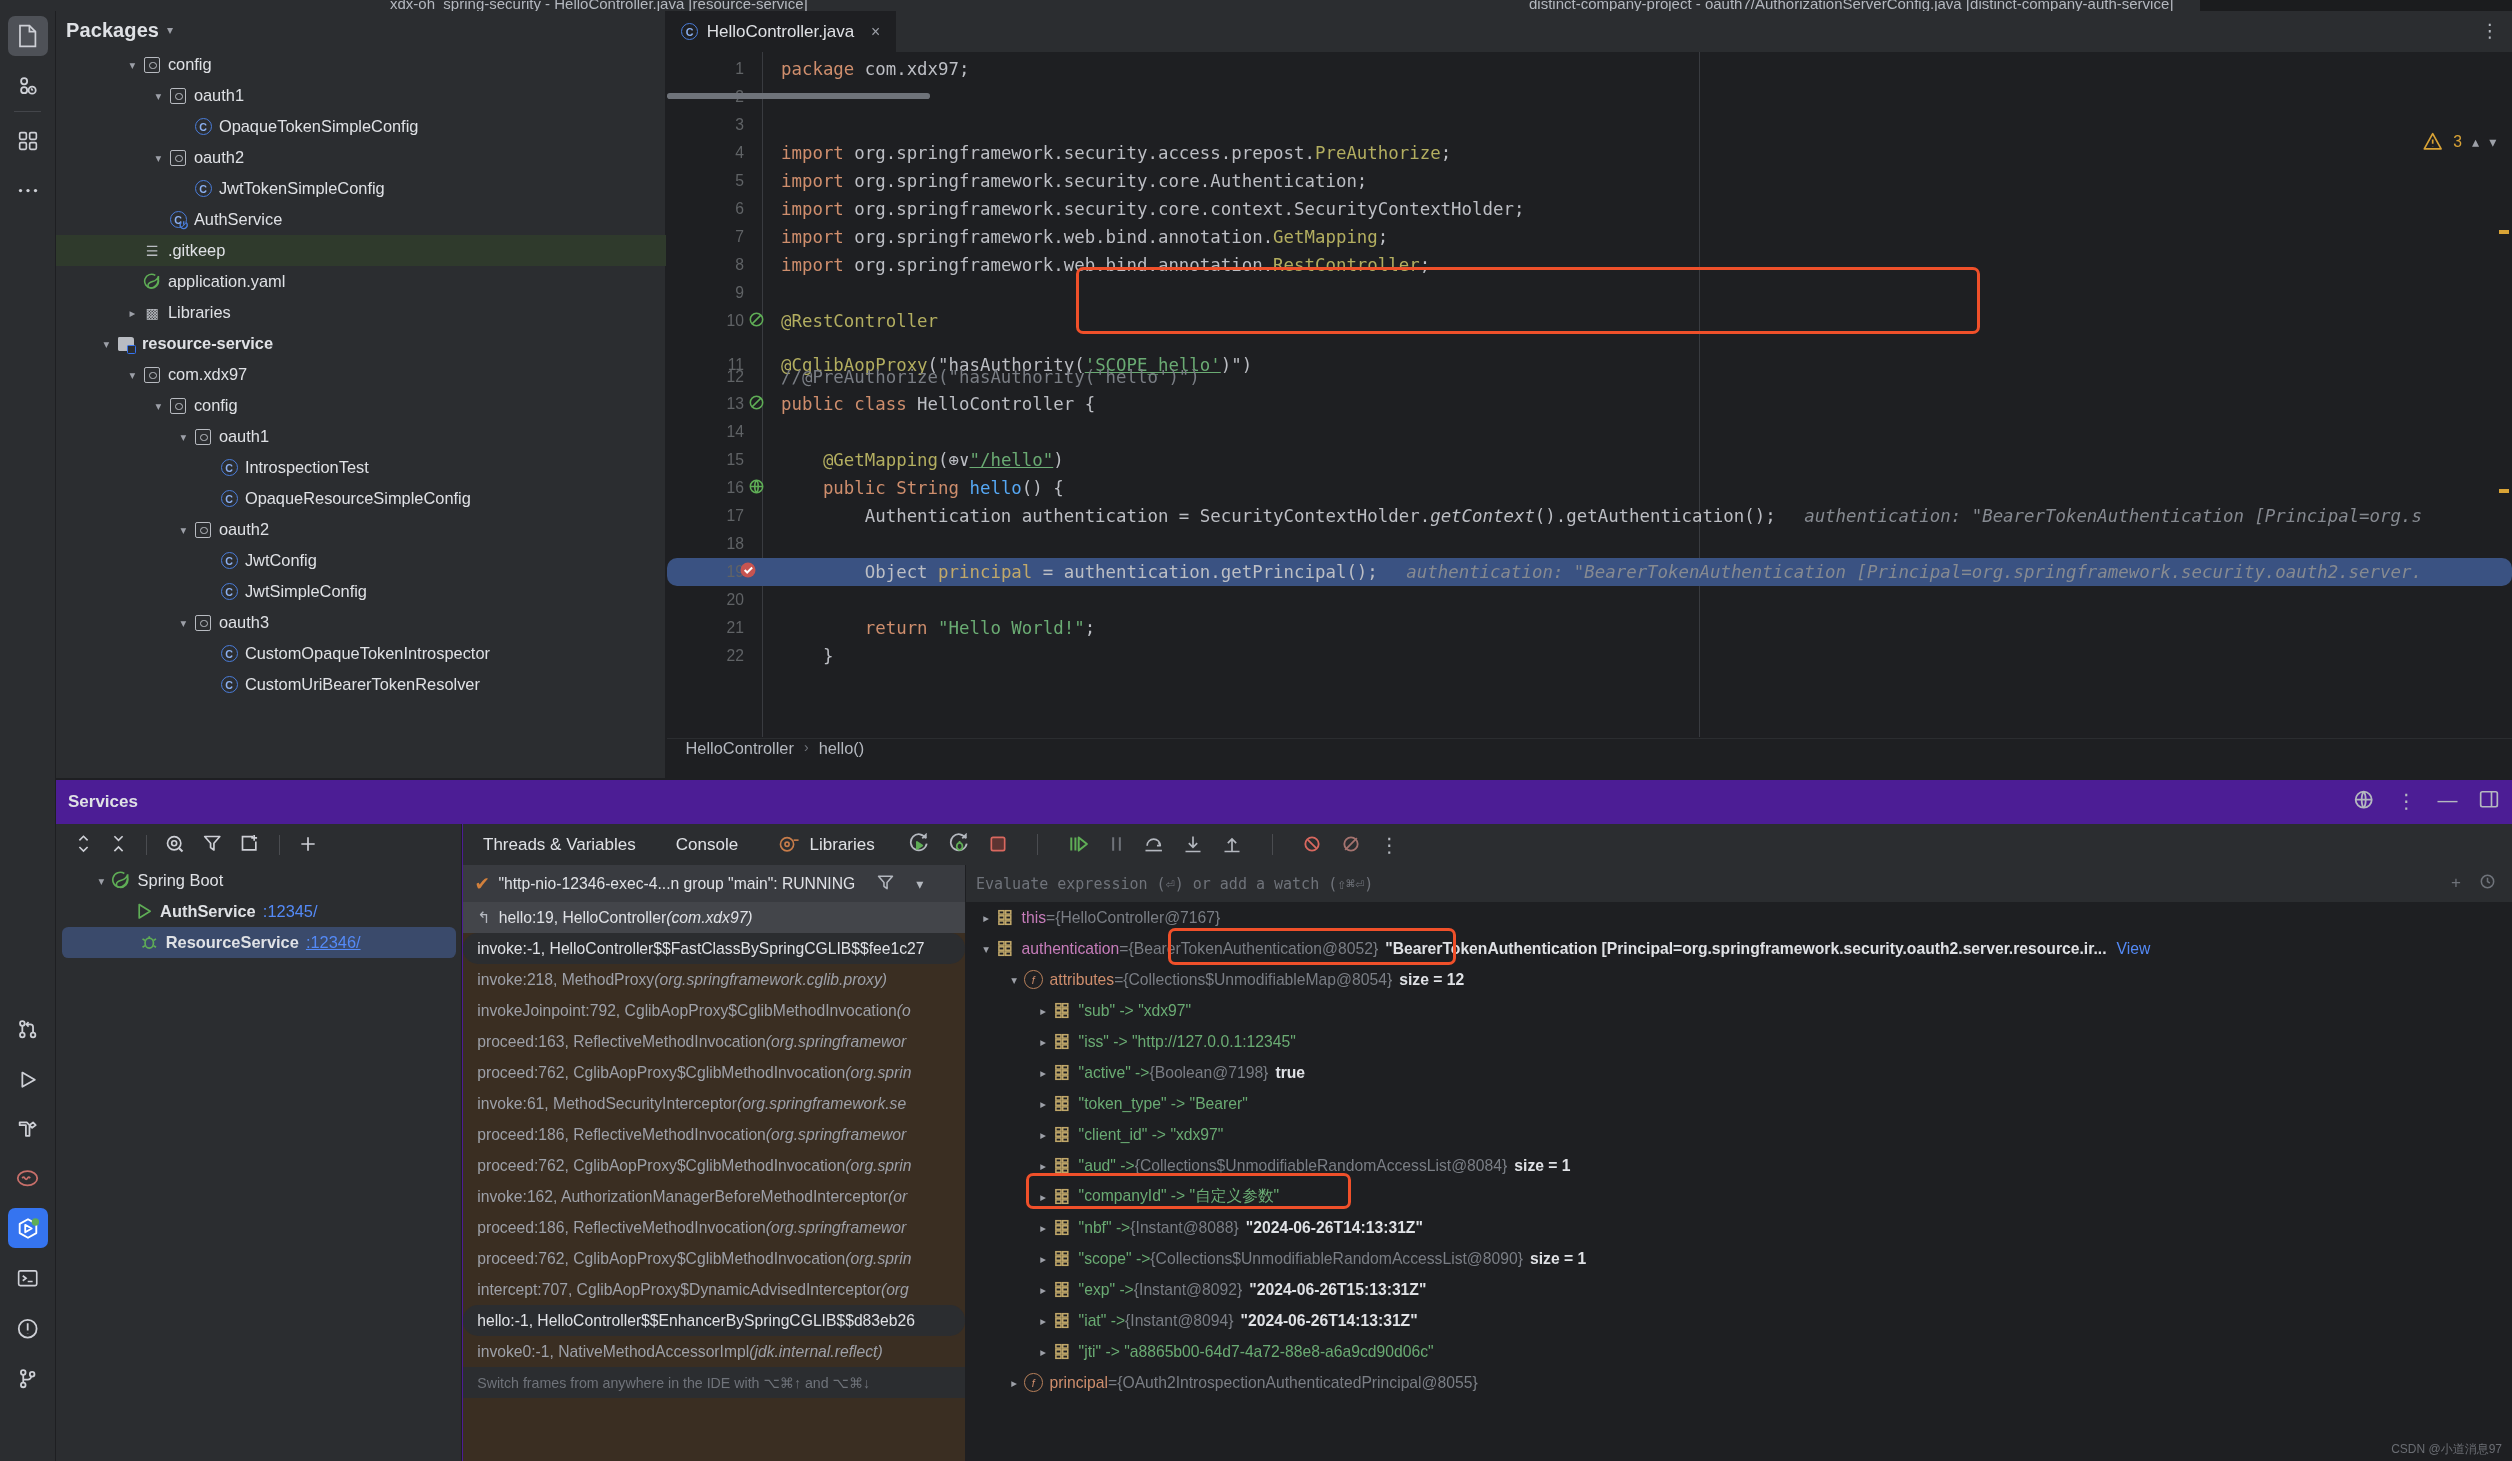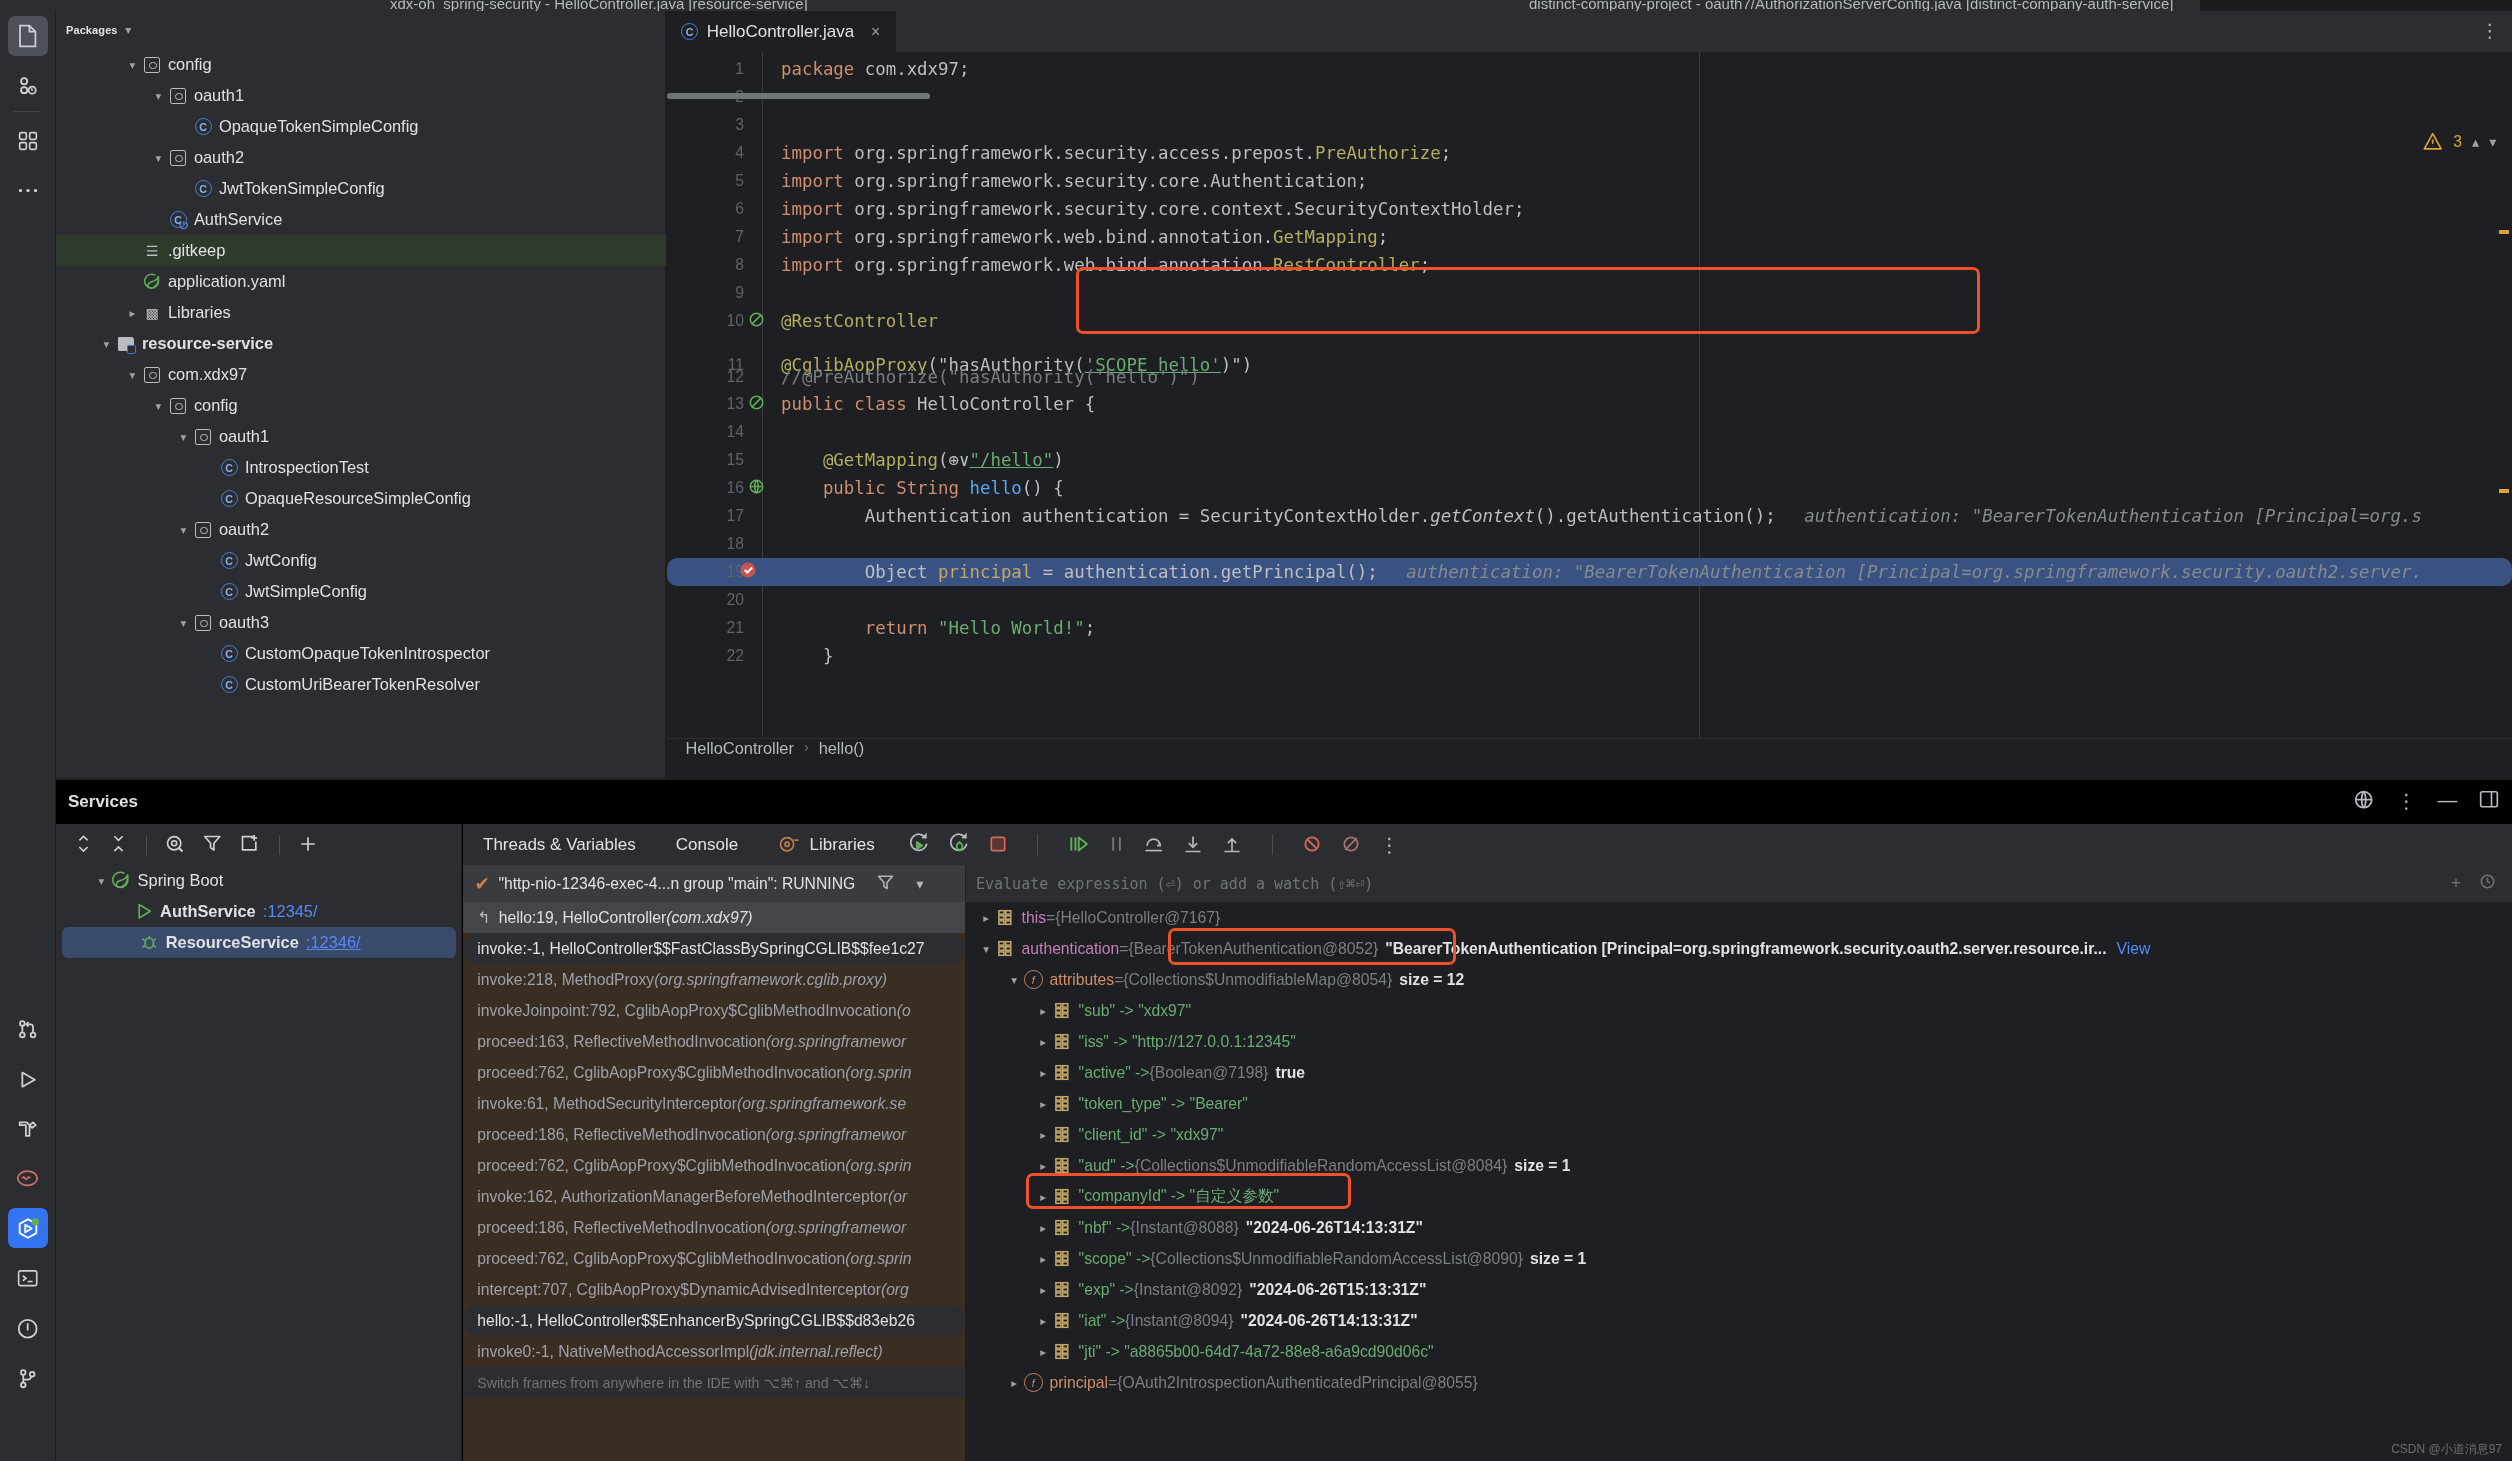--- a/index.html
+++ b/index.html
@@ -46,21 +46,21 @@
 
   
   .projpanel {
     position: absolute; left: 56px; top: 11.4px; width: 610px; height: 767px;
     background: #2b2d30; border-right: 0.7px solid #1e1f22;
   }
   .proj-header {
     position: absolute; left: 0; top: 0; width: 610px; height: 38px;
     display: flex; align-items: center; padding-left: 10px;
   }
-  .proj-title { font-size: 11px; color: #dfe1e5; font-weight: bold; letter-spacing: 0.1px; }
+  .proj-title { font-size: 20px; color: #dfe1e5; font-weight: bold; letter-spacing: 0.1px; }
   .chev-small { margin-left: 7.8px; color: #9da0a8; font-size: 12px; }
   .tree { position: absolute; left: 0; top: 38px; width: 610px; height: 729px; overflow: hidden; }
   .trow {
     position: relative; height: 31px; display: flex; align-items: center;
     white-space: nowrap; font-size: 16.4px; color: #dfe1e5;
   }
   .trow.green { background: #2f3a2c; }
   .trow .arrow {
     width: 18.5px; text-align: center; color: #9da0a8; font-size: 11.4px; flex: 0 0 18.5px;
   }
@@ -133,21 +133,21 @@
   }
   .breadcrumb span { font-size: 16.4px; color: #b4b8bf; }
   .breadcrumb .sepc { color:#6f737a; font-size:14.2px; }
 
   
   .hscroll { position:absolute; left:0; top:41px; width:263px; height:5.7px; background:#6f737a; border-radius:2.8px; }
 
   
   .svc {
     position:absolute; left: 56px; top: 779px; width: 2456px; height: 683px;
-    background:#000000; border-top: 0.7px solid #1e1f22;
+    background:#4c1d95; border-top: 0.7px solid #1e1f22;
   }
   .svc-header { position:absolute; left:0; top:0; width:2456px; height:44px; display:flex; align-items:center; padding-left:12px; }
   .svc-title { font-size:17px; color:#dfe1e5; font-weight:bold; }
   .svc-header-right { position:absolute; right: 13px; top: 8.5px; display:flex; align-items:center; gap: 21.4px; color:#b4b8bf; }
 
   .svc-left { position:absolute; left:0; top:44px; width: 406px; height: 639px; background:#2b2d30; border-right:0.7px solid #1e1f22;}
   .svc-tb { position:absolute; left:0; top:0; width:406px; height:41px; display:flex; align-items:center; gap:18.5px; padding-left:18.5px; color:#ced0d6; }
   .svc-tb .divider { width:0.7px; height:20px; background:#4a4c50; }
   .svc-tree { position:absolute; left:0; top:41px; width:406px; height:598px; }
   .srow { height:31px; display:flex; align-items:center; white-space:nowrap; font-size:16.4px; color:#dfe1e5; }

